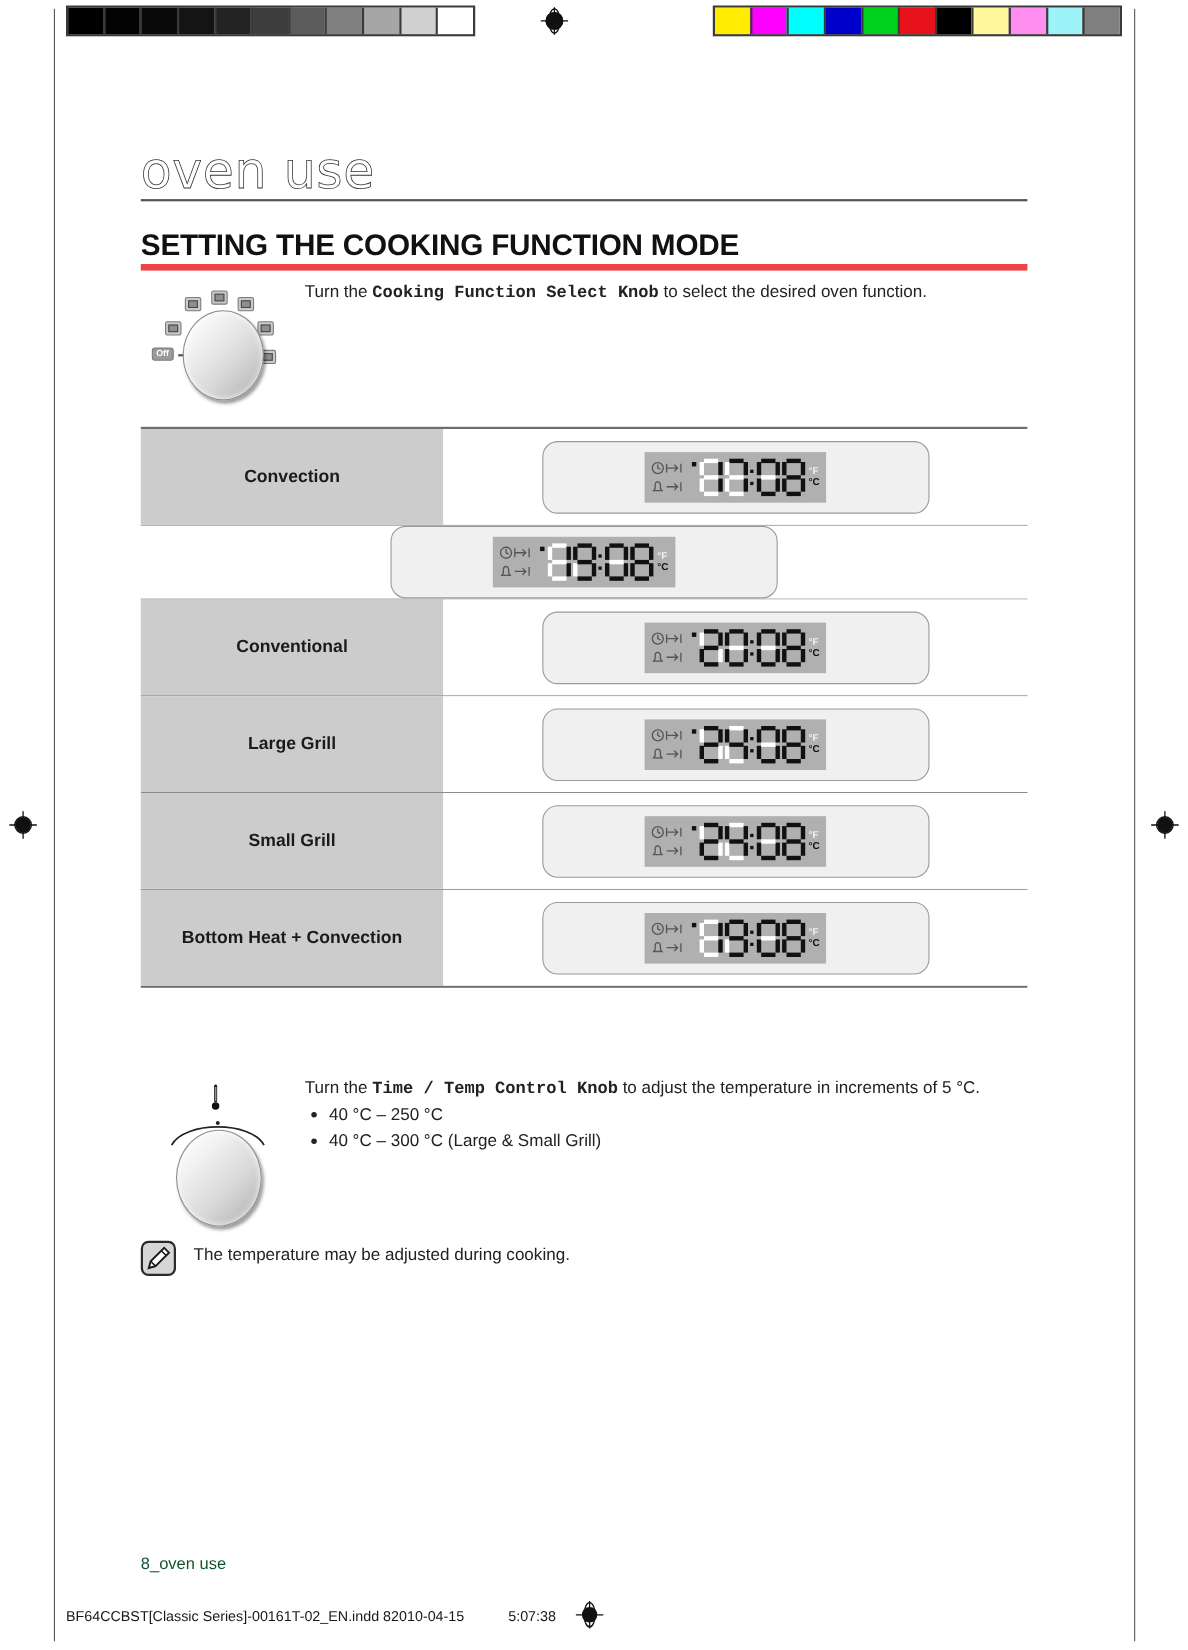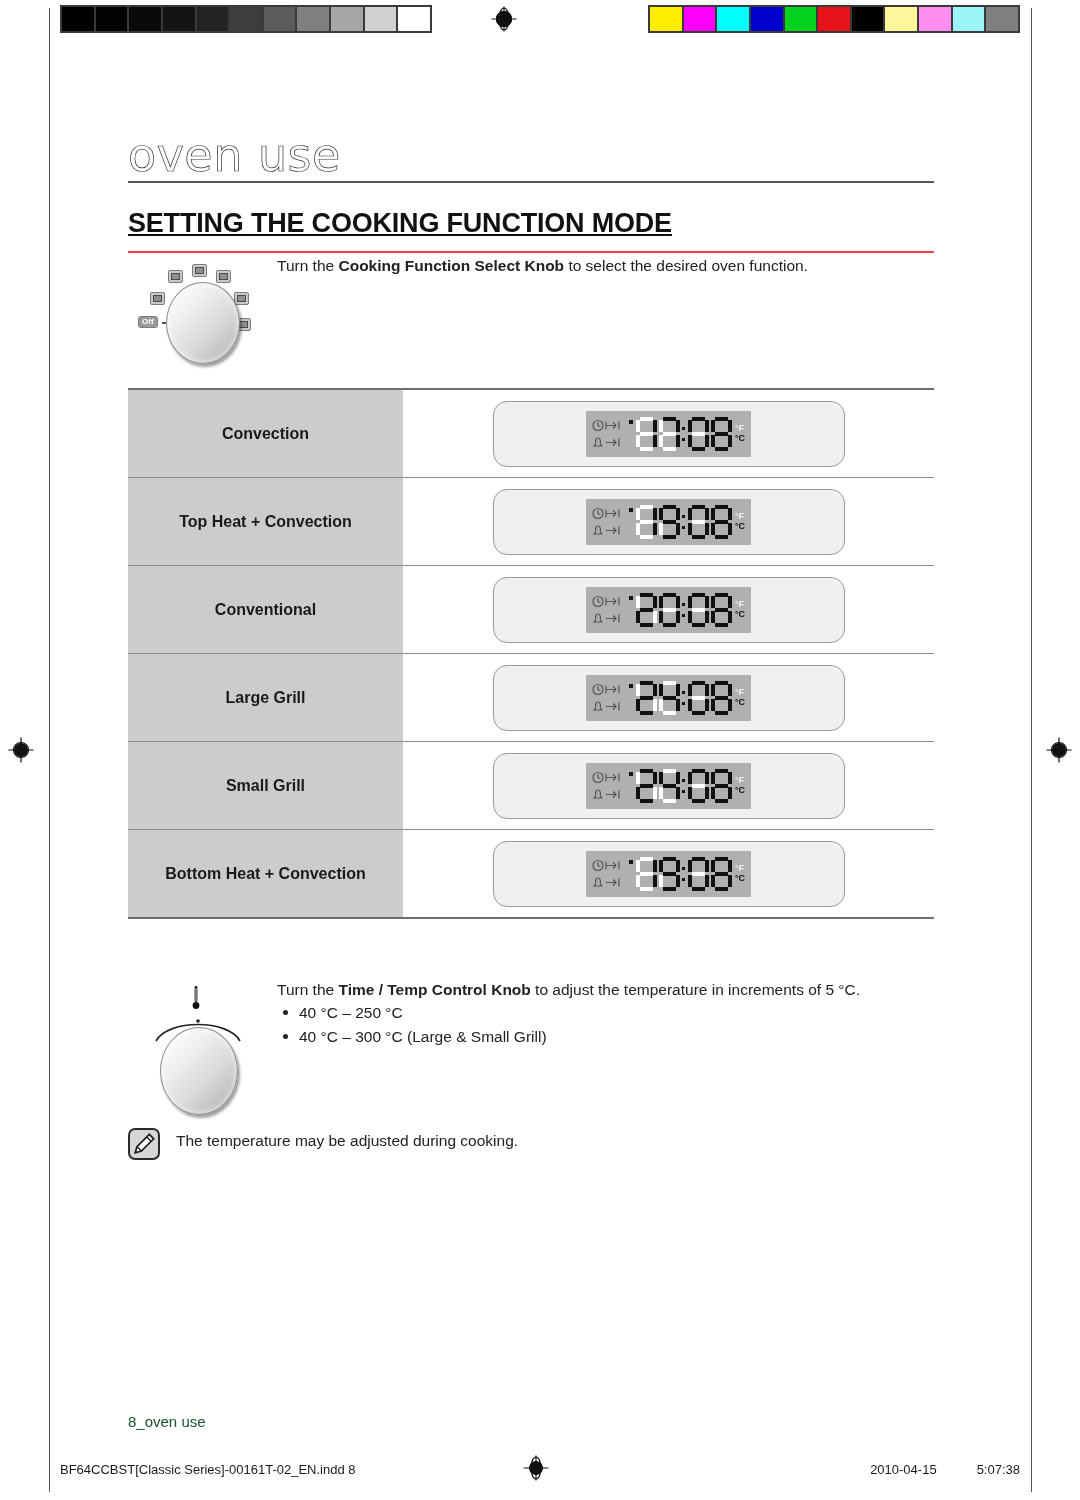--- a/index.html
+++ b/index.html
@@ -40,37 +40,36 @@
   .chapter-title{
     font-size:46px;font-weight:400;letter-spacing:0.5px;
     color:#222;line-height:1.02;
     font-family:"DejaVu Sans", sans-serif;
     -webkit-text-stroke:0.7px #333;
     color:transparent;
   }
 
   .sec-head{
     position:absolute;left:128px;width:806px;
-    border-bottom:2px solid #ef4444;
-    padding-bottom:12px;
-    text-decoration:underline;
+    border-bottom:6px solid #ef4444;
+    padding-bottom:1px;
   }
   .sec-head h2{
     margin:0;font-size:27px;font-weight:bold;letter-spacing:-0.2px;
     color:#111;
   }
   #sec1{top:208px;}
   #sec2{top:928px;}
 
   .intro-text{
     position:absolute;font-size:15.5px;line-height:1.5;color:#222;
   }
   #intro1{left:277px;top:254px;width:660px;}
   #intro2{left:277px;top:978px;width:662px;}
-  .intro-text b{font-weight:bold;}
+  .intro-text b{font-weight:bold;font-family:Liberation Mono, monospace;}
 
   .bullets{margin:0;padding:0;list-style:none;}
   .bullets li{position:relative;padding-left:22px;font-size:15.5px;line-height:1.55;color:#222;}
   .bullets li:before{
     content:"";position:absolute;left:6px;top:9px;
     width:5px;height:5px;border-radius:50%;background:#222;
   }
 
   
   .knob-wrap{position:absolute;}
@@ -182,21 +181,21 @@
     width:32px;height:32px;border-radius:7px;
     background:#d6d6d6;border:2px solid #2a2a2a;
     box-sizing:border-box;position:relative;flex:none;
   }
   .note-text{font-size:15.5px;color:#222;padding-top:4px;}
 
   
   .folio{position:absolute;left:128px;top:1413px;font-size:15px;font-weight:normal;color:#14532d;}
   .tech-footer{
     position:absolute;left:60px;top:1462px;width:960px;
-    display:flex;justify-content:space-between;align-items:center;
+    display:flex;justify-content:flex-start;align-items:center;
     font-size:13px;color:#1a1a1a;
   }
   .tech-right{display:flex;gap:40px;}
 </style>
 </head>
 <body>
 
 <div class="crop-rule crop-left"></div>
 <div class="crop-rule crop-right"></div>
 
@@ -363,21 +362,20 @@
               </div>
               <div class="units">
                 <div class="unit off">°F</div>
                 <div class="unit">°C</div>
               </div>
             </div>
           </div>
         </div>
       </div>
       <div class="mrow">
-        <div class="mcell-label">Top Heat + Convection</div>
         <div class="mcell-disp">
           <div class="panel">
             <div class="lcd">
               <div class="lcd-glyphs">
                 <div class="glyph-row">
                   <svg width="34" height="13" viewBox="0 0 34 13">
                     <circle cx="6" cy="6.5" r="5" fill="none" stroke="#555" stroke-width="1.2"></circle>
                     <path d="M6 3.2V6.5L8.4 7.8" stroke="#555" stroke-width="1.2" fill="none"></path>
                     <path d="M14 2.5V10.5M14 6.5H24M21 3.5L24 6.5L21 9.5M27 2.5V10.5" stroke="#555" stroke-width="1.2" fill="none"></path>
                   </svg>

